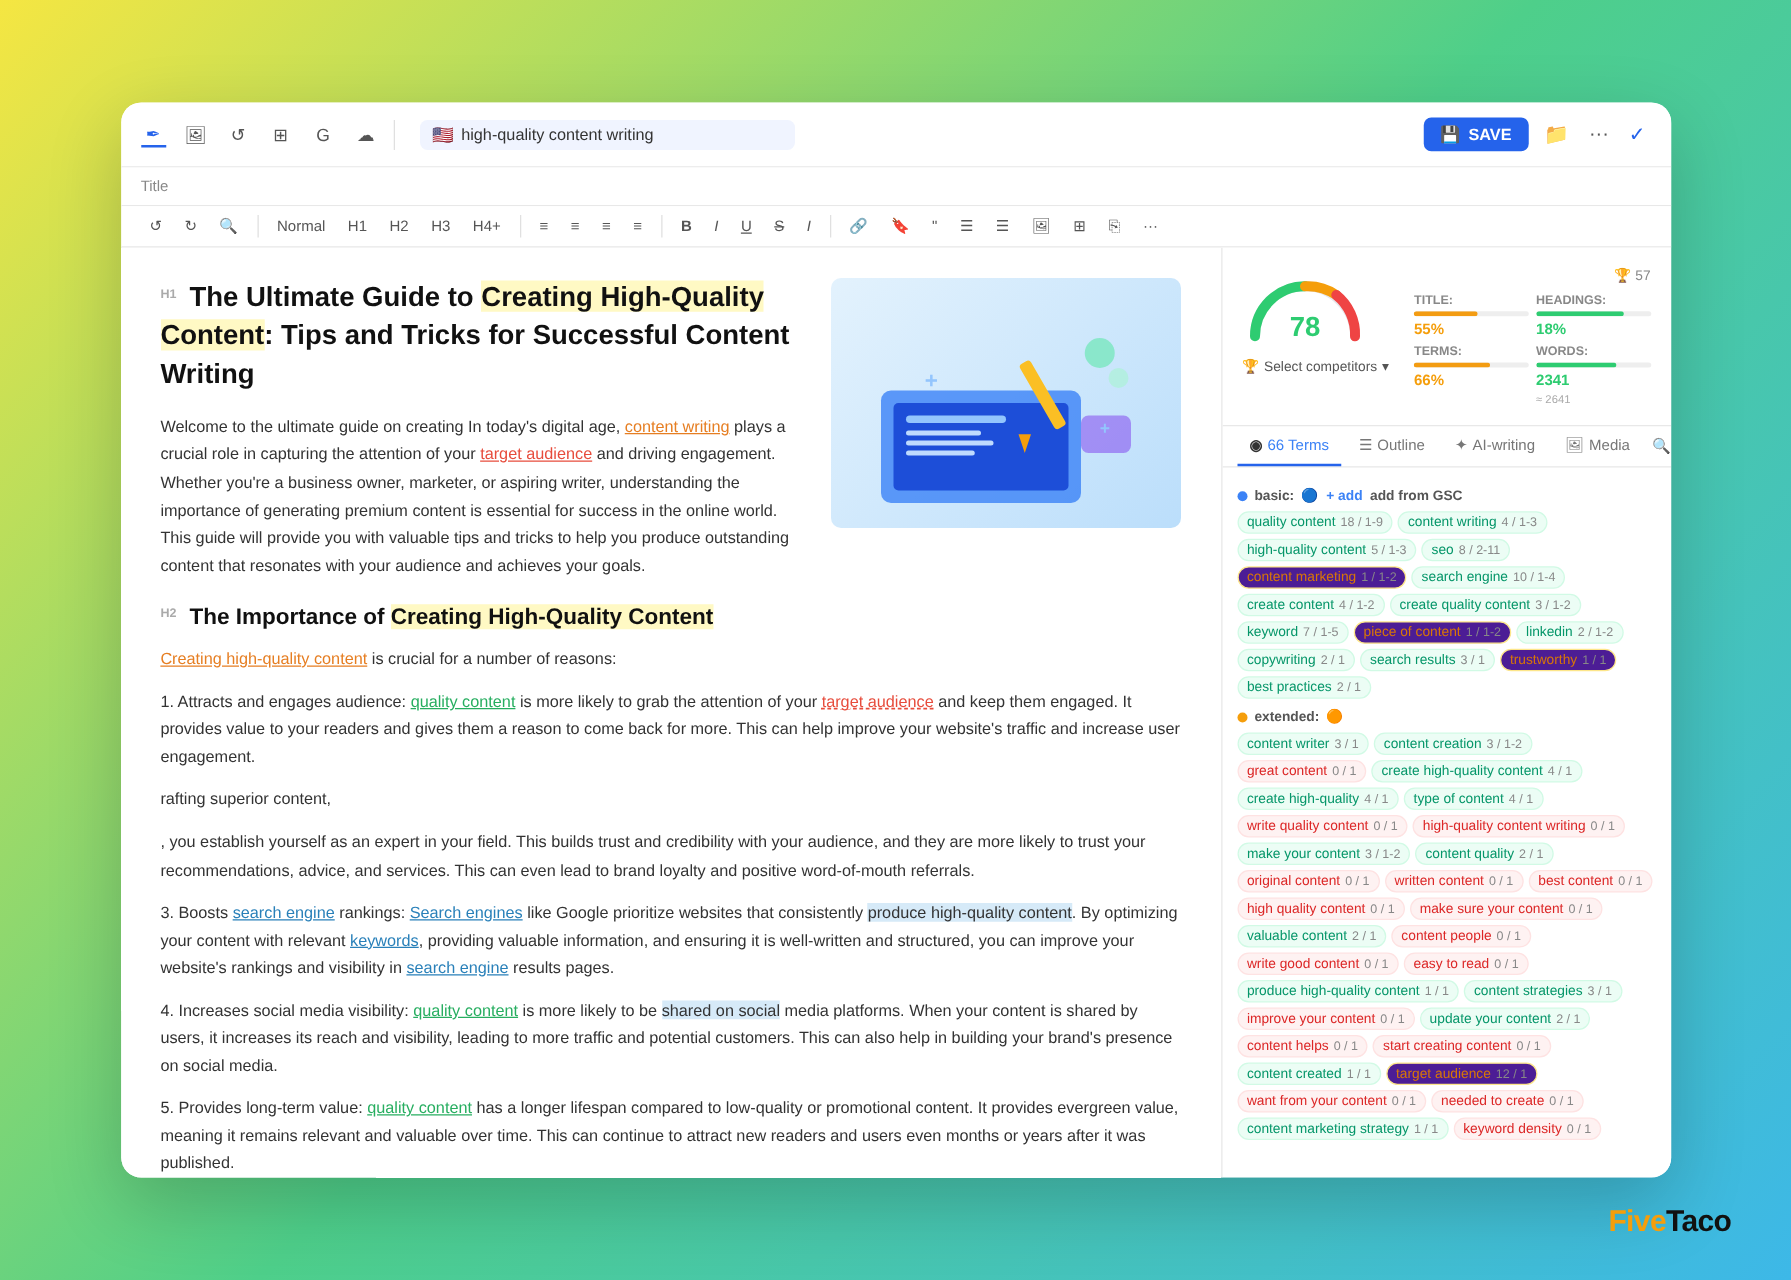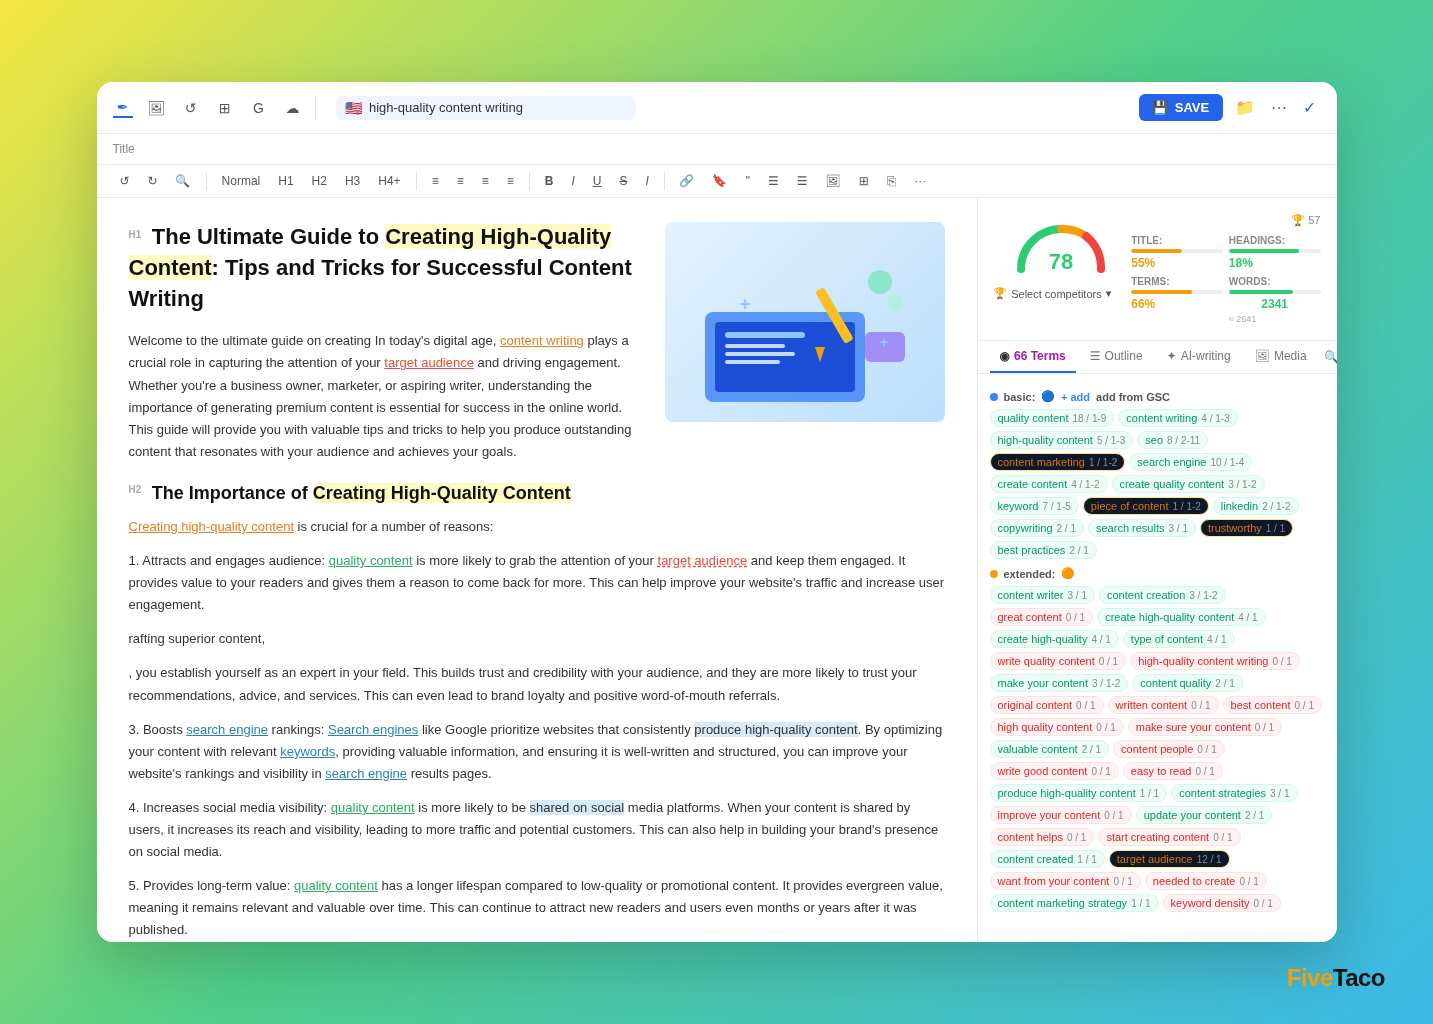--- a/index.html
+++ b/index.html
@@ -234,21 +234,21 @@
       font-size: 12px;
       color: #777;
       cursor: pointer;
       border-bottom: 2px solid transparent;
       display: flex;
       align-items: center;
       gap: 4px;
       white-space: nowrap;
     }
     .panel-tab.active { color: #333; border-bottom: 2px solid #2563eb; font-weight: 600; }
-    .terms-count { font-weight: 700; color: #a21caf; }
+    .terms-count { font-weight: 400; color: #3b82f6; }
     
     .sub-tabs {
       display: flex;
       padding: 8px 12px 0;
       gap: 16px;
       align-items: center;
       border-bottom: 1px solid #e8e8e8;
     }
     .sub-tab {
       font-size: 12px;
@@ -296,21 +296,21 @@
       background: #f9f9f9;
       cursor: pointer;
       white-space: nowrap;
     }
     .term-chip .term-name { color: #333; font-weight: 500; }
     .term-chip .term-counts { color: #888; font-size: 10px; }
     .term-chip.has-term { border-color: #d1fae5; background: #ecfdf5; }
     .term-chip.has-term .term-name { color: #059669; }
     .term-chip.missing { border-color: #fee2e2; background: #fef2f2; }
     .term-chip.missing .term-name { color: #dc2626; }
-    .term-chip.target { border-color: #fde68a; background: #0f172a; }
+    .term-chip.target { border-color: #fde68a; background: #4c1d95; }
     .term-chip.target .term-name { color: #d97706; }
     .add-link { font-size: 11px; color: #3b82f6; cursor: pointer; text-decoration: none; }
   </style>
 </head>
 <body>
 
 <div class="app-window">
 
   <div class="toolbar">
     <div class="toolbar-icons">
@@ -447,21 +447,21 @@
       <div class="article-p">
         5. Provides long-term value: <span class="term-green">quality content</span> has a longer lifespan compared to low-quality or promotional content. It provides evergreen value, meaning it remains relevant and valuable over time. This can continue to attract new readers and users even months or years after it was published.
       </div>
 
     </div>
 
     <div class="right-panel">
 
       <div class="score-section">
 
-        <div style="display:flex; flex-direction:column; align-items:flex-end; gap:4px;">
+        <div style="display:flex; flex-direction:column; align-items:flex-start; gap:4px;">
           <svg width="100" height="65" viewBox="0 0 100 65">
 
             <path d="M 10 55 A 40 40 0 0 1 90 55" fill="none" stroke="#e5e7eb" stroke-width="8" stroke-linecap="round"></path>
 
             <path d="M 10 55 A 40 40 0 0 1 50 15" fill="none" stroke="#2ecc71" stroke-width="8" stroke-linecap="round"></path>
 
             <path d="M 50 15 A 40 40 0 0 1 75 22" fill="none" stroke="#f59e0b" stroke-width="8" stroke-linecap="round"></path>
 
             <path d="M 75 22 A 40 40 0 0 1 90 55" fill="none" stroke="#ef4444" stroke-width="8" stroke-linecap="round"></path>
 
@@ -503,21 +503,21 @@
                 <div class="metric-bar-fill orange" style="width:66%;"></div>
               </div>
               <div class="metric-value" style="color:#f59e0b;">66%</div>
             </div>
 
             <div class="metric-item">
               <div class="metric-label">WORDS:</div>
               <div class="metric-bar">
                 <div class="metric-bar-fill green" style="width:70%;"></div>
               </div>
-              <div class="metric-value" style="color:#2ecc71;text-align:center;">2341</div>
+              <div class="metric-value" style="color:#2ecc71;">2341</div>
               <div style="font-size:9px;color:#aaa;">≈ 2641</div>
             </div>
 
           </div>
         </div>
       </div>
 
       <div class="panel-tabs">
         <div class="panel-tab active">
           <span>◉</span>

